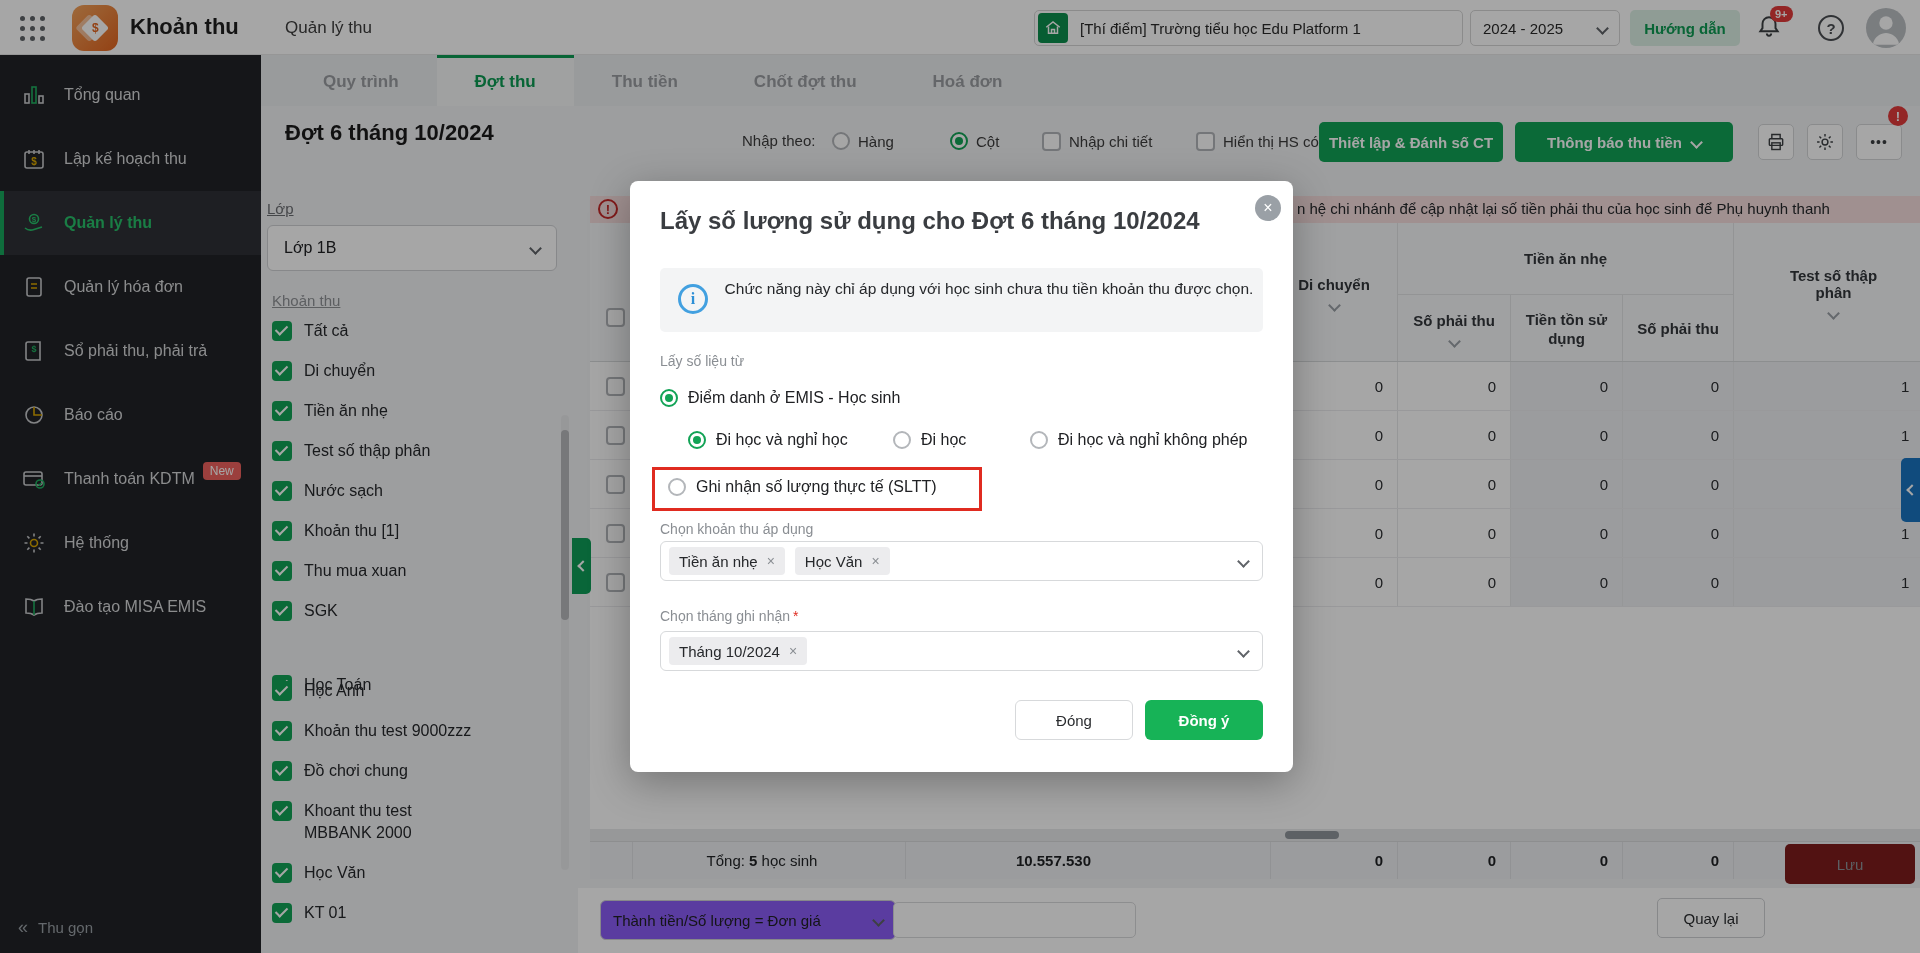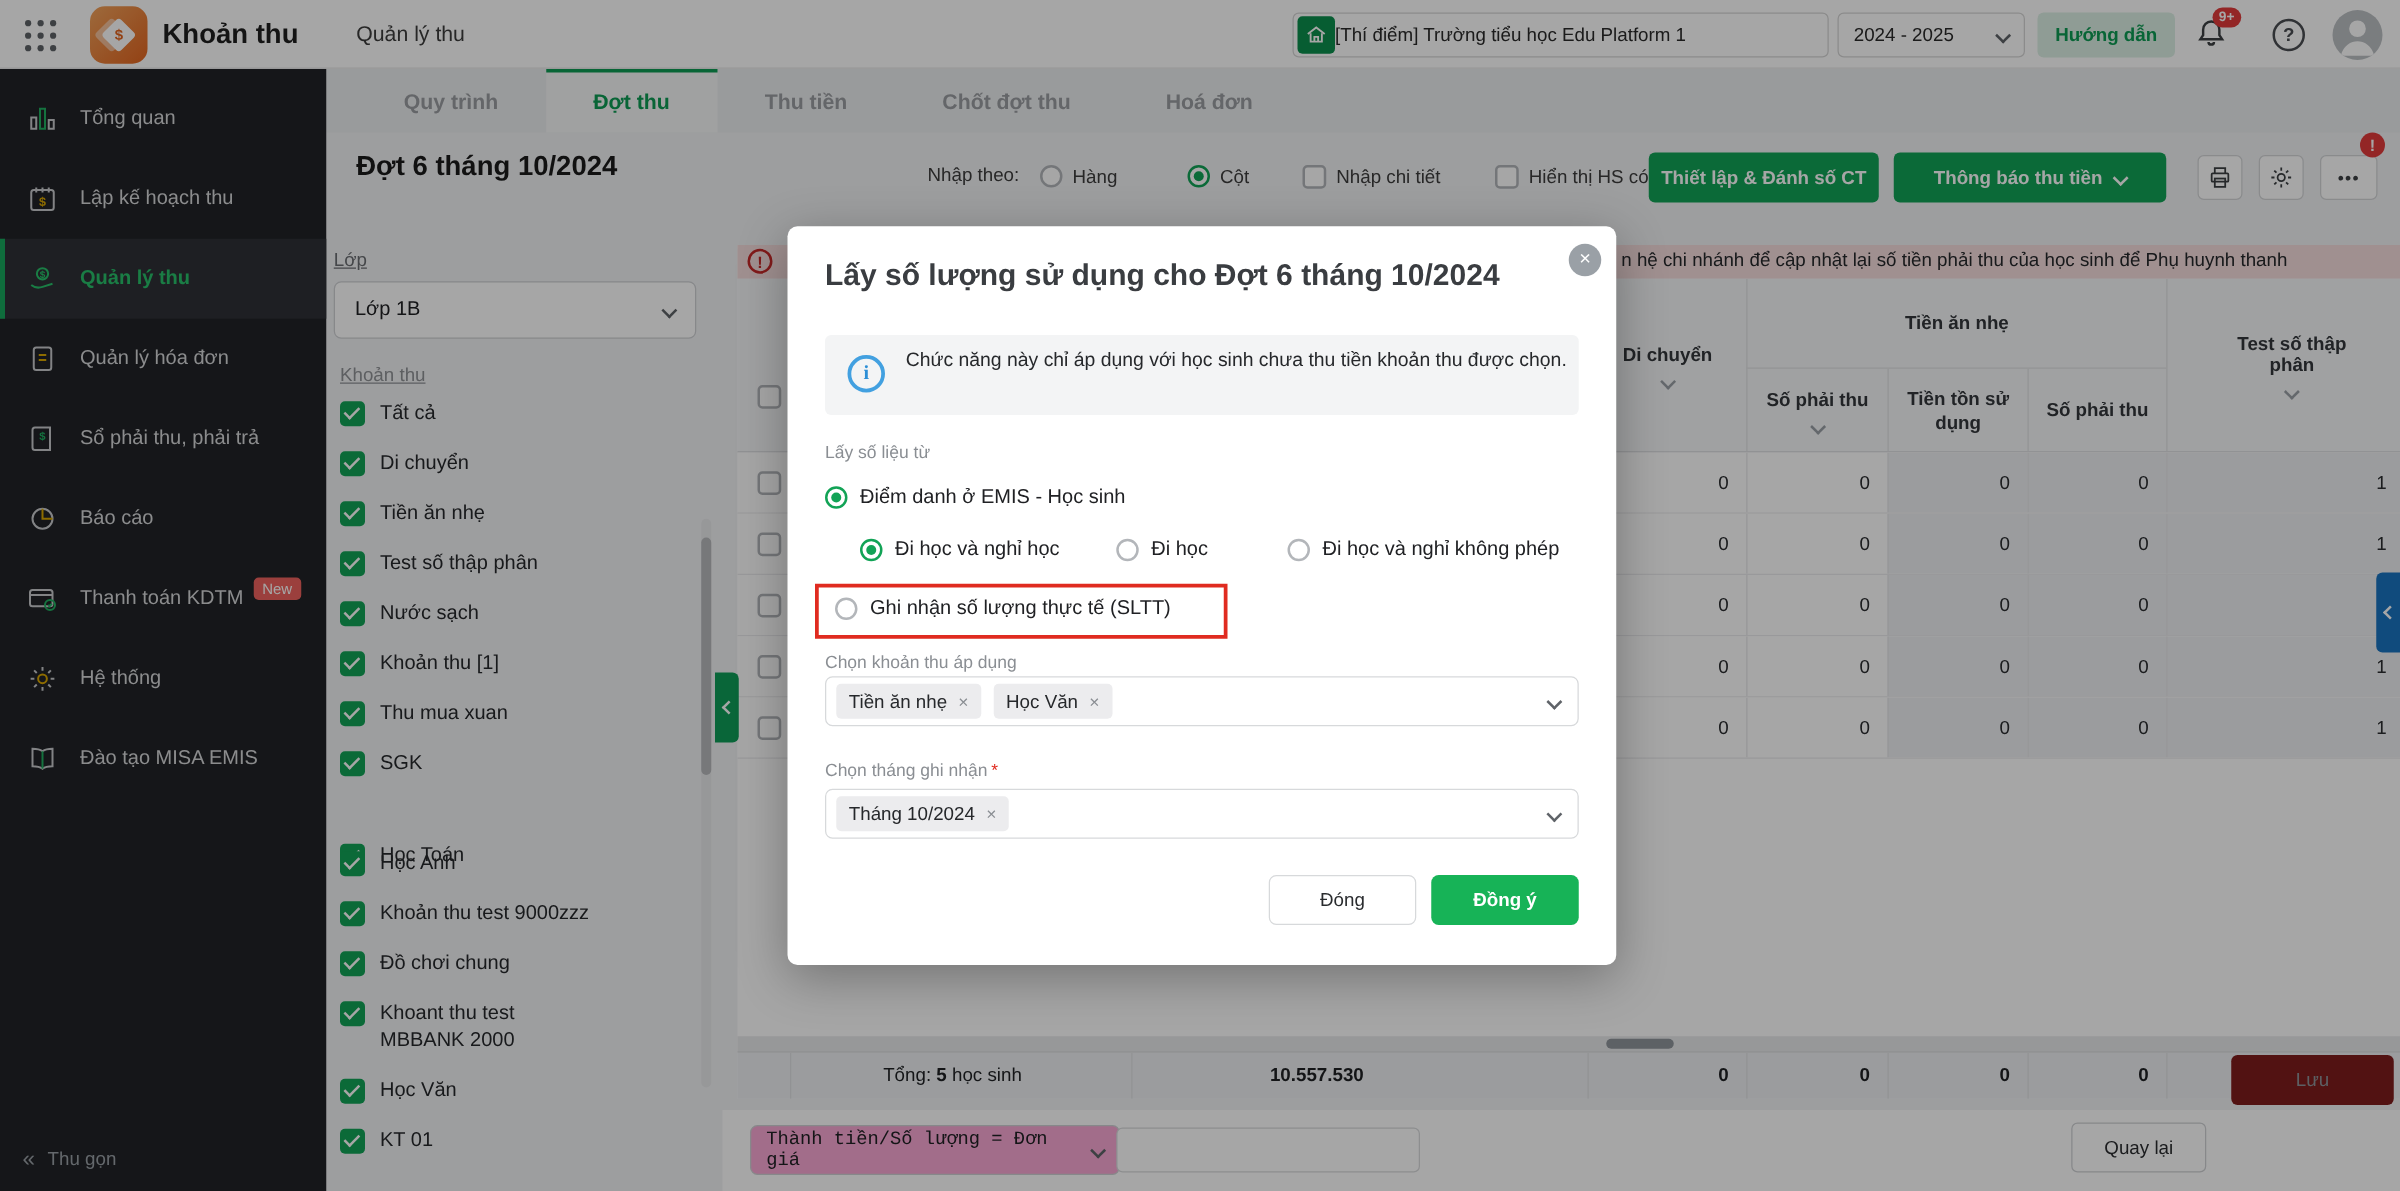--- a/index.html
+++ b/index.html
@@ -11,21 +11,21 @@
   .header { position:absolute; left:0; top:0; width:1920px; height:55px; background:#fff; border-bottom:1px solid #e7e7e7; z-index:5; }
   .grid-dots { position:absolute; left:20px; top:16px; width:26px; height:26px; display:grid; grid-template-columns:repeat(3,1fr); gap:4px; cursor:pointer; }
   .grid-dots i { width:5px; height:5px; border-radius:50%; background:#5f6368; }
   .logo { position:absolute; left:72px; top:5px; width:46px; height:46px; border-radius:12px; background:linear-gradient(135deg,#f2a35c,#e2641f); display:flex; align-items:center; justify-content:center; }
   .logo .diamond { width:20px; height:20px; background:#fff; transform:rotate(45deg); border-radius:3px; box-shadow:-4px 4px 0 rgba(255,255,255,.45); display:flex; align-items:center; justify-content:center; }
   .logo .diamond span { transform:rotate(-45deg); color:#e2641f; font-weight:bold; font-size:12px; }
   .app-title { position:absolute; left:130px; top:14px; font-size:22px; font-weight:bold; color:#1f1f1f; }
   .page-title { position:absolute; left:285px; top:18px; font-size:17px; color:#3c3c3c; }
   .school-box { position:absolute; left:1034px; top:10px; width:429px; height:36px; background:#fff; border:1px solid #d6d6d6; border-radius:5px; display:flex; align-items:center; cursor:pointer; }
   .school-ico { width:30px; height:30px; margin-left:3px; border-radius:4px; background:#0c8f4d; display:flex; align-items:center; justify-content:center; }
-  .school-name { font-size:15px; color:#2a2a2a; }
+  .school-name { margin-left:12px; font-size:15px; color:#2a2a2a; }
   .year-box { position:absolute; left:1470px; top:10px; width:150px; height:36px; background:#fff; border:1px solid #d6d6d6; border-radius:5px; display:flex; align-items:center; justify-content:space-between; padding:0 12px; font-size:15px; color:#2a2a2a; cursor:pointer; }
   .guide-btn { position:absolute; left:1630px; top:10px; width:110px; height:36px; background:#dcf0e5; border-radius:5px; border:none; color:#0d9b53; font-weight:bold; font-size:15px; cursor:pointer; font-family:inherit; }
   .bell-wrap { position:absolute; left:1756px; top:14px; width:28px; height:28px; cursor:pointer; }
   .badge-9 { position:absolute; left:14px; top:-8px; background:#e23b3b; color:#fff; font-size:11px; font-weight:bold; border-radius:9px; padding:2px 5px; }
   .help-circle { position:absolute; left:1818px; top:15px; width:26px; height:26px; border:2px solid #4a4d52; border-radius:50%; color:#4a4d52; font-weight:bold; font-size:15px; display:flex; align-items:center; justify-content:center; cursor:pointer; }
   .avatar { position:absolute; left:1866px; top:8px; width:40px; height:40px; border-radius:50%; background:#bcc0c4; overflow:hidden; cursor:pointer; }
 
   
   .sidebar { position:absolute; left:0; top:55px; width:261px; height:898px; background:#212327; z-index:4; }
   .side-item { position:relative; height:64px; display:flex; align-items:center; padding-left:22px; color:#d6d7d9; font-size:16px; cursor:pointer; }
@@ -75,21 +75,21 @@
   .trow { position:absolute; left:590px; right:0; height:49px; background:#fff; border-bottom:1px solid #ebecee; overflow:hidden; }
   .rcell { position:absolute; top:0; bottom:0; display:flex; align-items:center; justify-content:flex-end; padding-right:14px; font-size:15px; color:#2b2d30; border-left:1px solid #e7e8ea; }
   .shaded { background:#eef0f3; }
   .hscroll-track { position:absolute; left:590px; top:829px; right:0; height:12px; background:#e9eaec; }
   .hscroll-thumb { position:absolute; left:1285px; top:831px; width:54px; height:8px; background:#8f959b; border-radius:4px; cursor:pointer; }
   .tfoot { position:absolute; left:590px; top:841px; right:0; height:38px; background:#eef0f3; border-top:1px solid #d9dadc; overflow:hidden; font-weight:bold; }
   .fcell { position:absolute; top:0; bottom:0; display:flex; align-items:center; justify-content:flex-end; padding-right:14px; font-size:15px; color:#1f2124; border-left:1px solid #dfe1e3; }
 
   
   .bottom-bar { position:absolute; left:578px; top:888px; right:0; height:65px; background:#fff; }
-  .formula-select { position:absolute; left:600px; top:900px; width:296px; height:40px; border:1px solid #cfd1d4; border-radius:6px; background:#f9a8d4; display:flex; align-items:center; justify-content:space-between; padding:0 12px; font-size:15px; color:#202124; cursor:pointer;font-family:Liberation Mono, monospace; }
+  .formula-select { position:absolute; left:600px; top:900px; width:296px; height:40px; border:1px solid #cfd1d4; border-radius:6px; background:#8b5cf6; display:flex; align-items:center; justify-content:space-between; padding:0 12px; font-size:15px; color:#202124; cursor:pointer; }
   .empty-input { position:absolute; left:893px; top:902px; width:243px; height:36px; border:1px solid #d9dadc; border-radius:5px; background:#fff; }
   .back-btn { position:absolute; left:1657px; top:898px; width:108px; height:40px; background:#fff; border:1px solid #cfd1d4; border-radius:5px; font-size:15px; color:#2a2c2f; cursor:pointer; font-family:inherit; }
   .save-btn { position:absolute; left:1785px; top:844px; width:130px; height:40px; background:#7f1d1d; border:none; border-radius:5px; font-size:15px; color:#8e9398; font-family:inherit; }
 
   
   .overlay { position:absolute; inset:0; background:rgba(0,0,0,0.35); z-index:40; }
   .modal { position:absolute; left:630px; top:181px; width:663px; height:591px; background:#fff; border-radius:8px; z-index:50; box-shadow:0 10px 40px rgba(0,0,0,.3); }
   .modal-close { position:absolute; right:12px; top:14px; width:26px; height:26px; border-radius:50%; background:#9aa0a6; color:#fff; font-size:16px; display:flex; align-items:center; justify-content:center; cursor:pointer; }
   .modal-title { position:absolute; left:30px; top:26px; font-size:24px; font-weight:bold; color:#3a3d41; }
   .info-box { position:absolute; left:30px; top:87px; width:603px; height:64px; background:#f3f4f5; border-radius:5px; }

